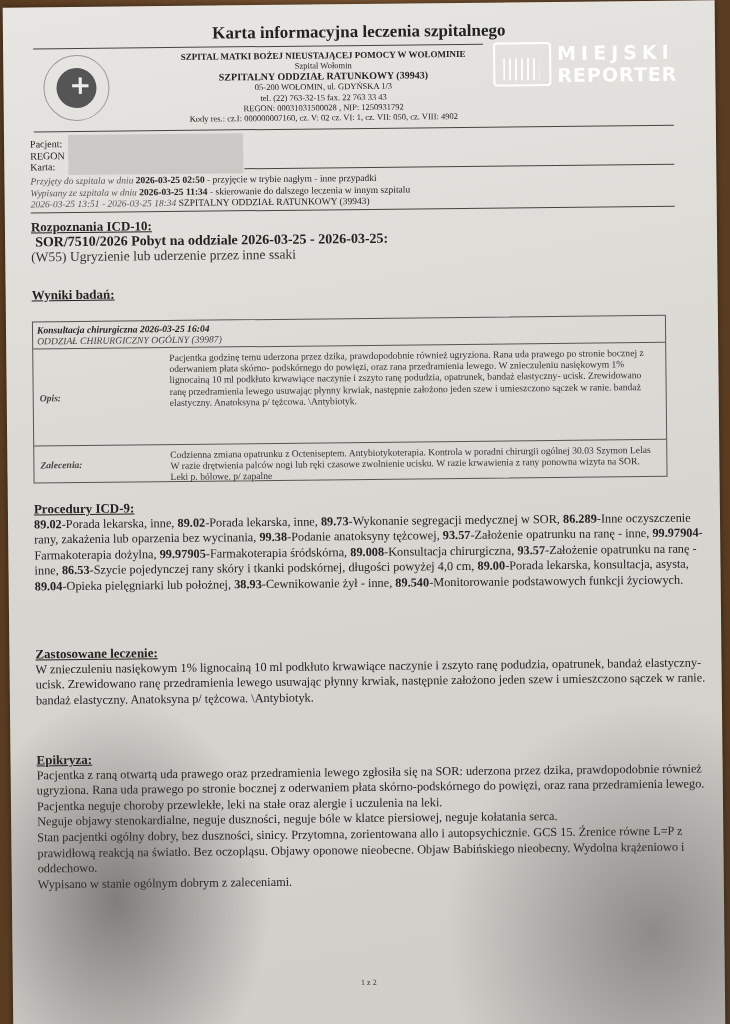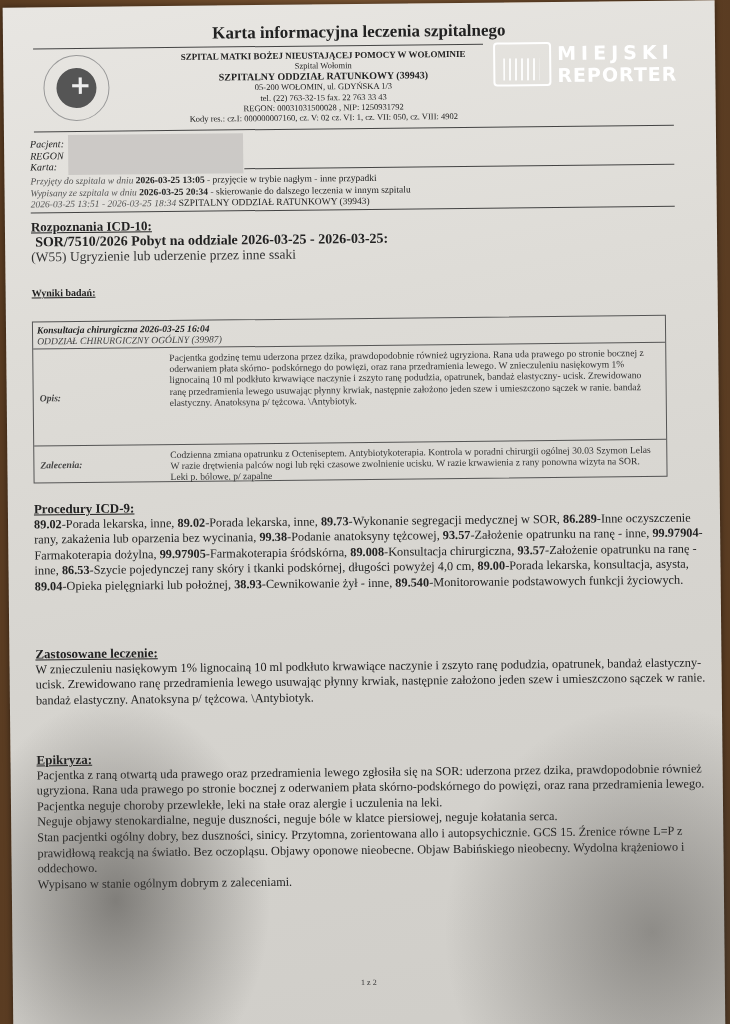--- a/index.html
+++ b/index.html
@@ -32,29 +32,29 @@
   .hosp .b { font-weight:bold; font-size:9px; }
   .hosp .b2 { font-weight:bold; font-size:10px; }
   .watermark { position:absolute; left:490px; top:40px; display:flex; align-items:center; gap:6px; color:#fff;
     font-family:"DejaVu Sans", sans-serif; font-weight:bold; }
   .wm-box { width:54px; height:40px; border:2px solid #fff; border-radius:4px; position:relative; }
   .wm-box:after { content:""; position:absolute; left:8px; bottom:4px; width:36px; height:22px;
     background: repeating-linear-gradient(90deg, #fff 0 2px, transparent 2px 6px); opacity:0.9; }
   .wm-text { display:flex; flex-direction:column; line-height:22px; }
   .wm-1 { font-size:19px; letter-spacing:5px; }
   .wm-2 { font-size:19px; letter-spacing:1px; }
-  .patient { position:absolute; left:26px; top:131px; font-size:10px; line-height:11.5px;font-style:italic; }
+  .patient { position:absolute; left:26px; top:131px; font-size:10px; line-height:11.5px; }
   .redact { position:absolute; left:64px; top:128px; width:175px; height:40px; background:#c9c7c3; opacity:0.9; }
   .stay { position:absolute; left:26px; top:169px; font-size:9.5px; line-height:11.5px; white-space:nowrap; }
   .stay i { color:#555; }
   .sec-h { font-weight:bold; text-decoration: underline; font-size:13px; }
   .icd10 { position:absolute; left:26px; top:212px; font-size:13px; line-height:15px; }
   .icd10 .b { font-weight:bold; font-size:14px; padding-left:4px; }
   .icd10 .d { font-size:13.5px; color:#333; }
-  .wyniki { position:absolute; left:26px; top:280px; font-size:10px; }
+  .wyniki { position:absolute; left:26px; top:280px; font-size:13px; }
   .consult { position:absolute; left:26px; top:314px; width:632px; height:160px; border:1px solid #555; font-size:9.6px; }
   .consult .hdr { border-bottom:1px solid #555; padding:2px 4px; line-height:11px; }
   .consult .hdr .t { font-style:italic; font-weight:bold; }
   .consult .hdr .s { font-style:italic; color:#444; }
   .row { display:flex; border-bottom:1px solid #555; }
   .row:last-child { border-bottom:none; }
   .row .lab { width:130px; display:flex; align-items:center; padding-left:6px; font-style:italic; font-weight:bold; color:#444; }
   .row .val { flex:1; padding:4px 8px 4px 0; line-height:11.2px; color:#333; }
   .row1 { height:96px; }
   .row2 { height:36px; }
@@ -100,22 +100,22 @@
 
   <div class="patient">
     <div>Pacjent:</div>
     <div>REGON</div>
     <div>Karta:</div>
   </div>
   <div class="redact"></div>
   <div class="hr" style="left:240px; top:163px; width:430px;"></div>
 
   <div class="stay">
-    <div><i>Przyjęty do szpitala w dniu</i> <b>2026-03-25 13:05</b><span> - przyjęcie w trybie nagłym - inne przypadki</span></div>
-    <div><i>Wypisany ze szpitala w dniu</i> <b>2026-03-25 20:34</b><span> - skierowanie do dalszego leczenia w innym szpitalu</span></div>
+    <div><i>Przyjęty do szpitala w dniu</i> <b>2026-03-25 02:50</b><span> - przyjęcie w trybie nagłym - inne przypadki</span></div>
+    <div><i>Wypisany ze szpitala w dniu</i> <b>2026-03-25 11:34</b><span> - skierowanie do dalszego leczenia w innym szpitalu</span></div>
     <div><i>2026-03-25 13:51 - 2026-03-25 18:34</i><span> SZPITALNY ODDZIAŁ RATUNKOWY (39943)</span></div>
   </div>
   <div class="hr" style="left:26px; top:205px; width:644px;"></div>
 
   <div class="icd10">
     <div class="sec-h">Rozpoznania ICD-10:</div>
     <div class="b">SOR/7510/2026 Pobyt na oddziale 2026-03-25 - 2026-03-25:</div>
     <div class="d">(W55) Ugryzienie lub uderzenie przez inne ssaki</div>
   </div>
 

